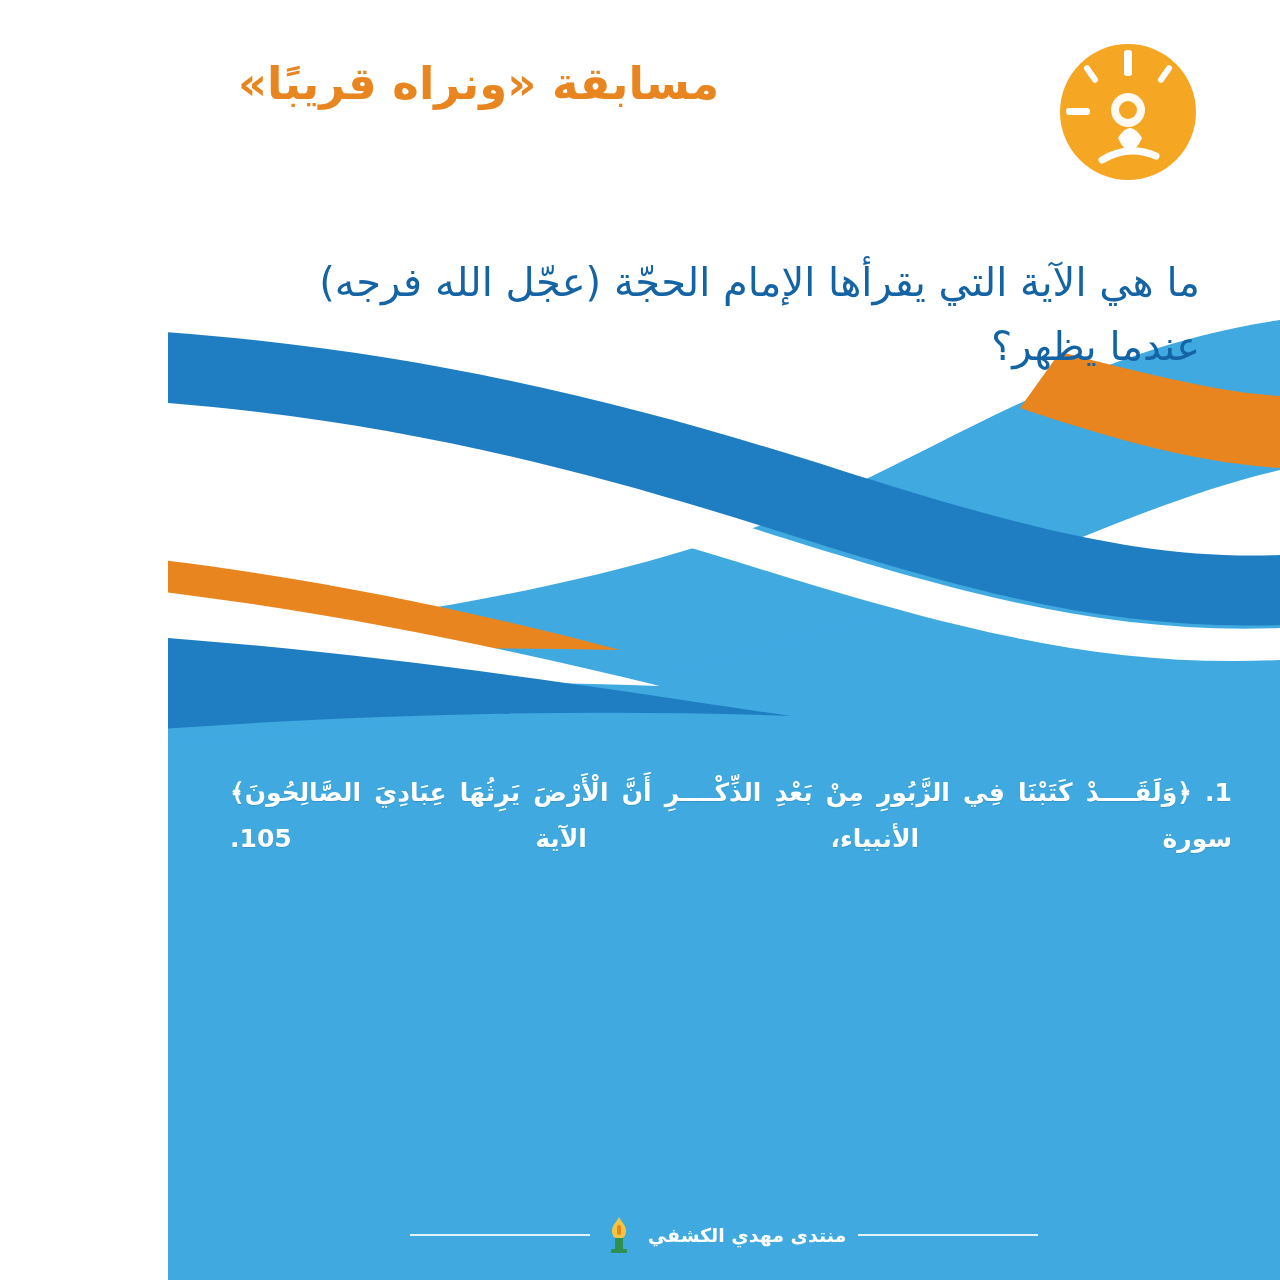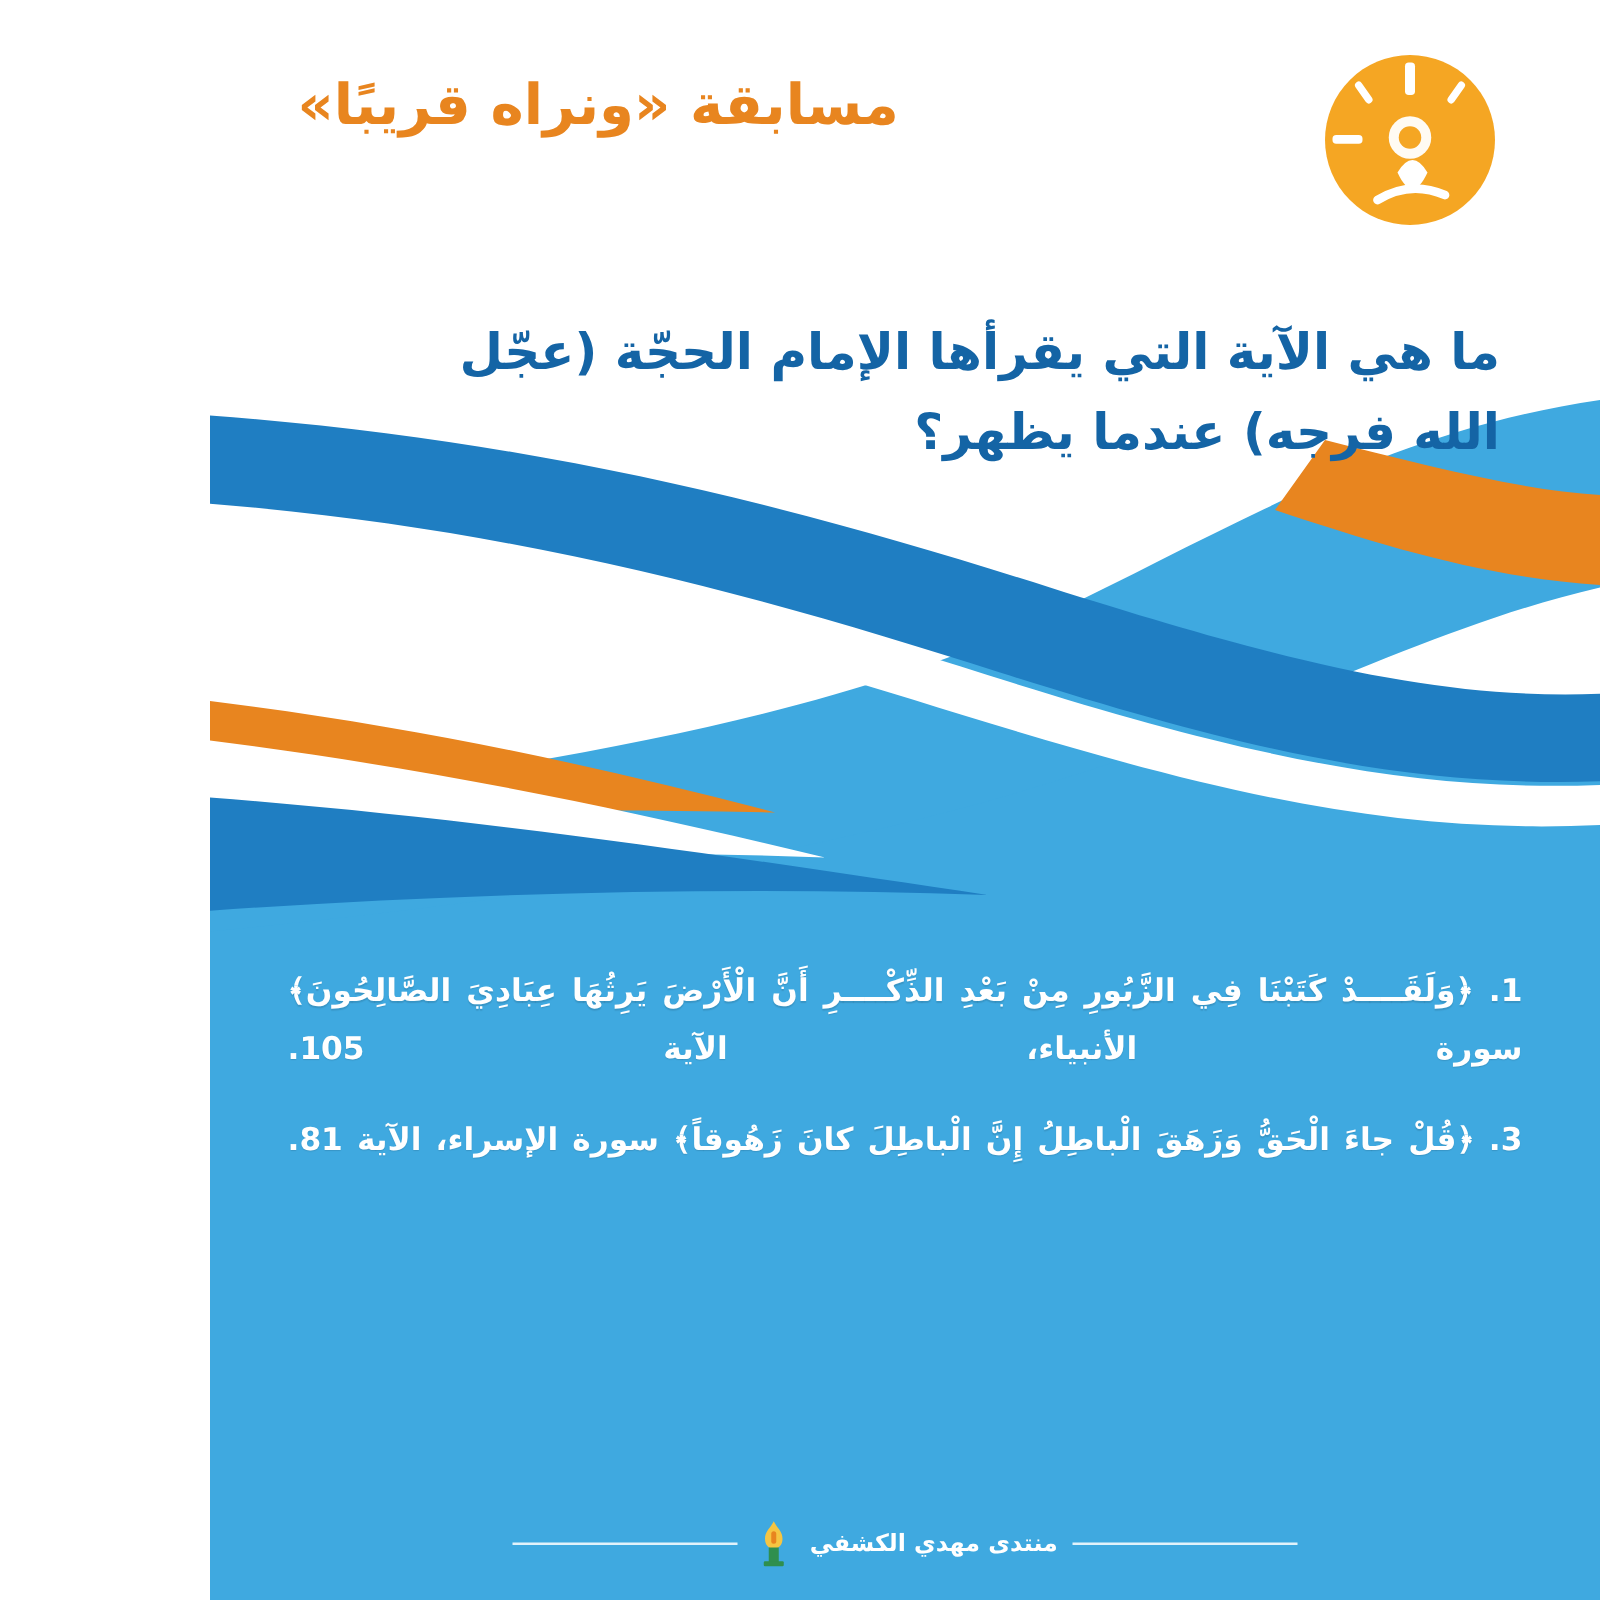--- a/index.html
+++ b/index.html
@@ -67,30 +67,30 @@
   
   .question {
     position: absolute;
     top: 250px;
     right: 80px;
     left: 150px;
     z-index: 5;
     text-align: right;
     color: #1464a5;
     font-size: 40px;
-    font-weight: bold;
+    font-weight: normal;
     line-height: 1.6;
     direction: rtl;
   }
 
   
   .answers {
     position: absolute;
     top: 770px;
-    right: 62px;
+    right: 48px;
     left: 62px;
     z-index: 5;
     direction: rtl;
     color: #ffffff;
     font-weight: bold;
   }
   .answer {
     font-size: 25px;
     line-height: 1.85;
     text-align: justify;
@@ -174,21 +174,20 @@
 
     <div class="titles">
       <div class="title-main">مسابقة «ونراه قريبًا»</div>
     </div>
   </div>
 
   <div class="question">ما هي الآية التي يقرأها الإمام الحجّة (عجّل الله فرجه) عندما يظهر؟</div>
 
   <div class="answers">
     <div class="answer">1. ﴿وَلَقَــــدْ كَتَبْنَا فِي الزَّبُورِ مِنْ بَعْدِ الذِّكْــــرِ أَنَّ الْأَرْضَ يَرِثُهَا عِبَادِيَ الصَّالِحُونَ﴾ سورة الأنبياء، الآية 105.</div>
-    <div class="answer">3. ﴿قُلْ جاءَ الْحَقُّ وَزَهَقَ الْباطِلُ إِنَّ الْباطِلَ كانَ زَهُوقاً﴾ سورة الإسراء، الآية 81.</div>
   </div>
 
   <div class="footer">
     <div class="footer-rule"></div>
     <div class="footer-text">منتدى مهدي الكشفي</div>
     <svg class="footer-mark" viewBox="0 0 34 40">
       <path d="M17 2 C20 8 24 10 24 16 C24 21 21 24 17 24 C13 24 10 21 10 16 C10 10 14 8 17 2 Z" fill="#f5c542"></path>
       <rect x="13" y="23" width="8" height="12" fill="#2f8f4e"></rect>
       <rect x="9" y="34" width="16" height="4" rx="1" fill="#2f8f4e"></rect>
       <rect x="15" y="10" width="4" height="10" rx="2" fill="#e8851f"></rect>

